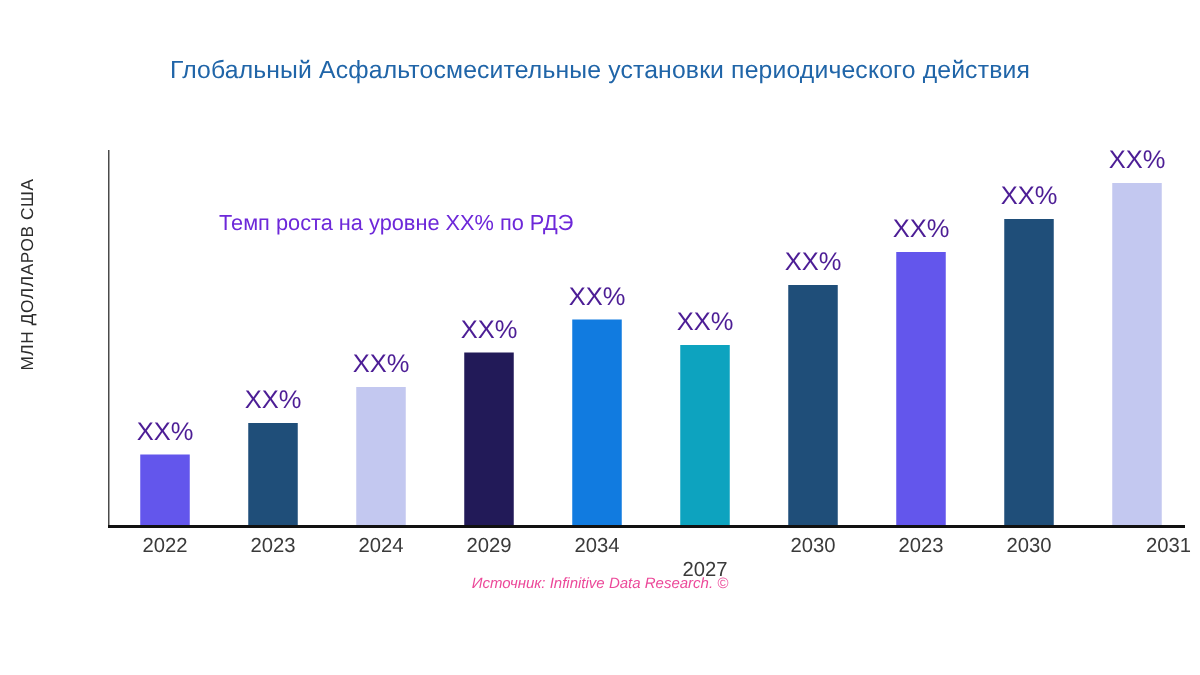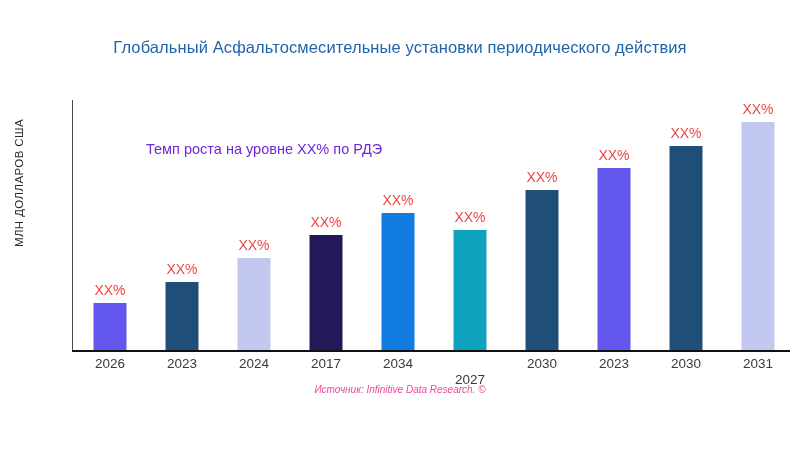--- a/index.html
+++ b/index.html
@@ -100,22 +100,22 @@
     bottom: 0;
     left: 50%;
     transform: translateX(-50%);
     width: 33px;
   }
   .bar-value {
     position: absolute;
     left: 50%;
     transform: translateX(-50%);
     white-space: nowrap;
-    font-size: 14px;
-    color: #ef4444;
+    font-size: 17px;
+    color: #4c1d95;
     font-family: "Liberation Sans", sans-serif;
   }
 
   
   .xticks {
     position: absolute;
     left: 72px;
     top: 356px;
     width: 718px;
     height: 22px;
@@ -206,29 +206,29 @@
           <div class="bar-value" style="bottom: 209px;">XX%</div>
         </div>
         <div class="bar-slot" style="left: 650px;">
           <div class="bar" title="2031" style="height: 228px; background: rgb(195, 200, 240);"></div>
           <div class="bar-value" style="bottom: 233px;">XX%</div>
         </div>
       </div>
   </div>
 
   <div class="xticks" id="xticks-container">
-      <div class="xtick" style="left: 2px;">2026</div>
+      <div class="xtick" style="left: 2px;">2022</div>
       <div class="xtick" style="left: 74px;">2023</div>
       <div class="xtick" style="left: 146px;">2024</div>
-      <div class="xtick" style="left: 218px;">2017</div>
+      <div class="xtick" style="left: 218px;">2029</div>
       <div class="xtick" style="left: 290px;">2034</div>
       <div class="xtick" style="left: 362px; margin-top: 16px;">2027</div>
       <div class="xtick" style="left: 434px;">2030</div>
       <div class="xtick" style="left: 506px;">2023</div>
       <div class="xtick" style="left: 578px;">2030</div>
-      <div class="xtick" style="left: 650px;">2031</div>
+      <div class="xtick" style="left: 650px; text-align: right;">2031</div>
     </div>
 
   <div class="annotation">Темп роста на уровне XX% по РДЭ</div>
 
   <div class="source">Источник: Infinitive Data Research. ©</div>
 
 </div>
 
 </body></html>

